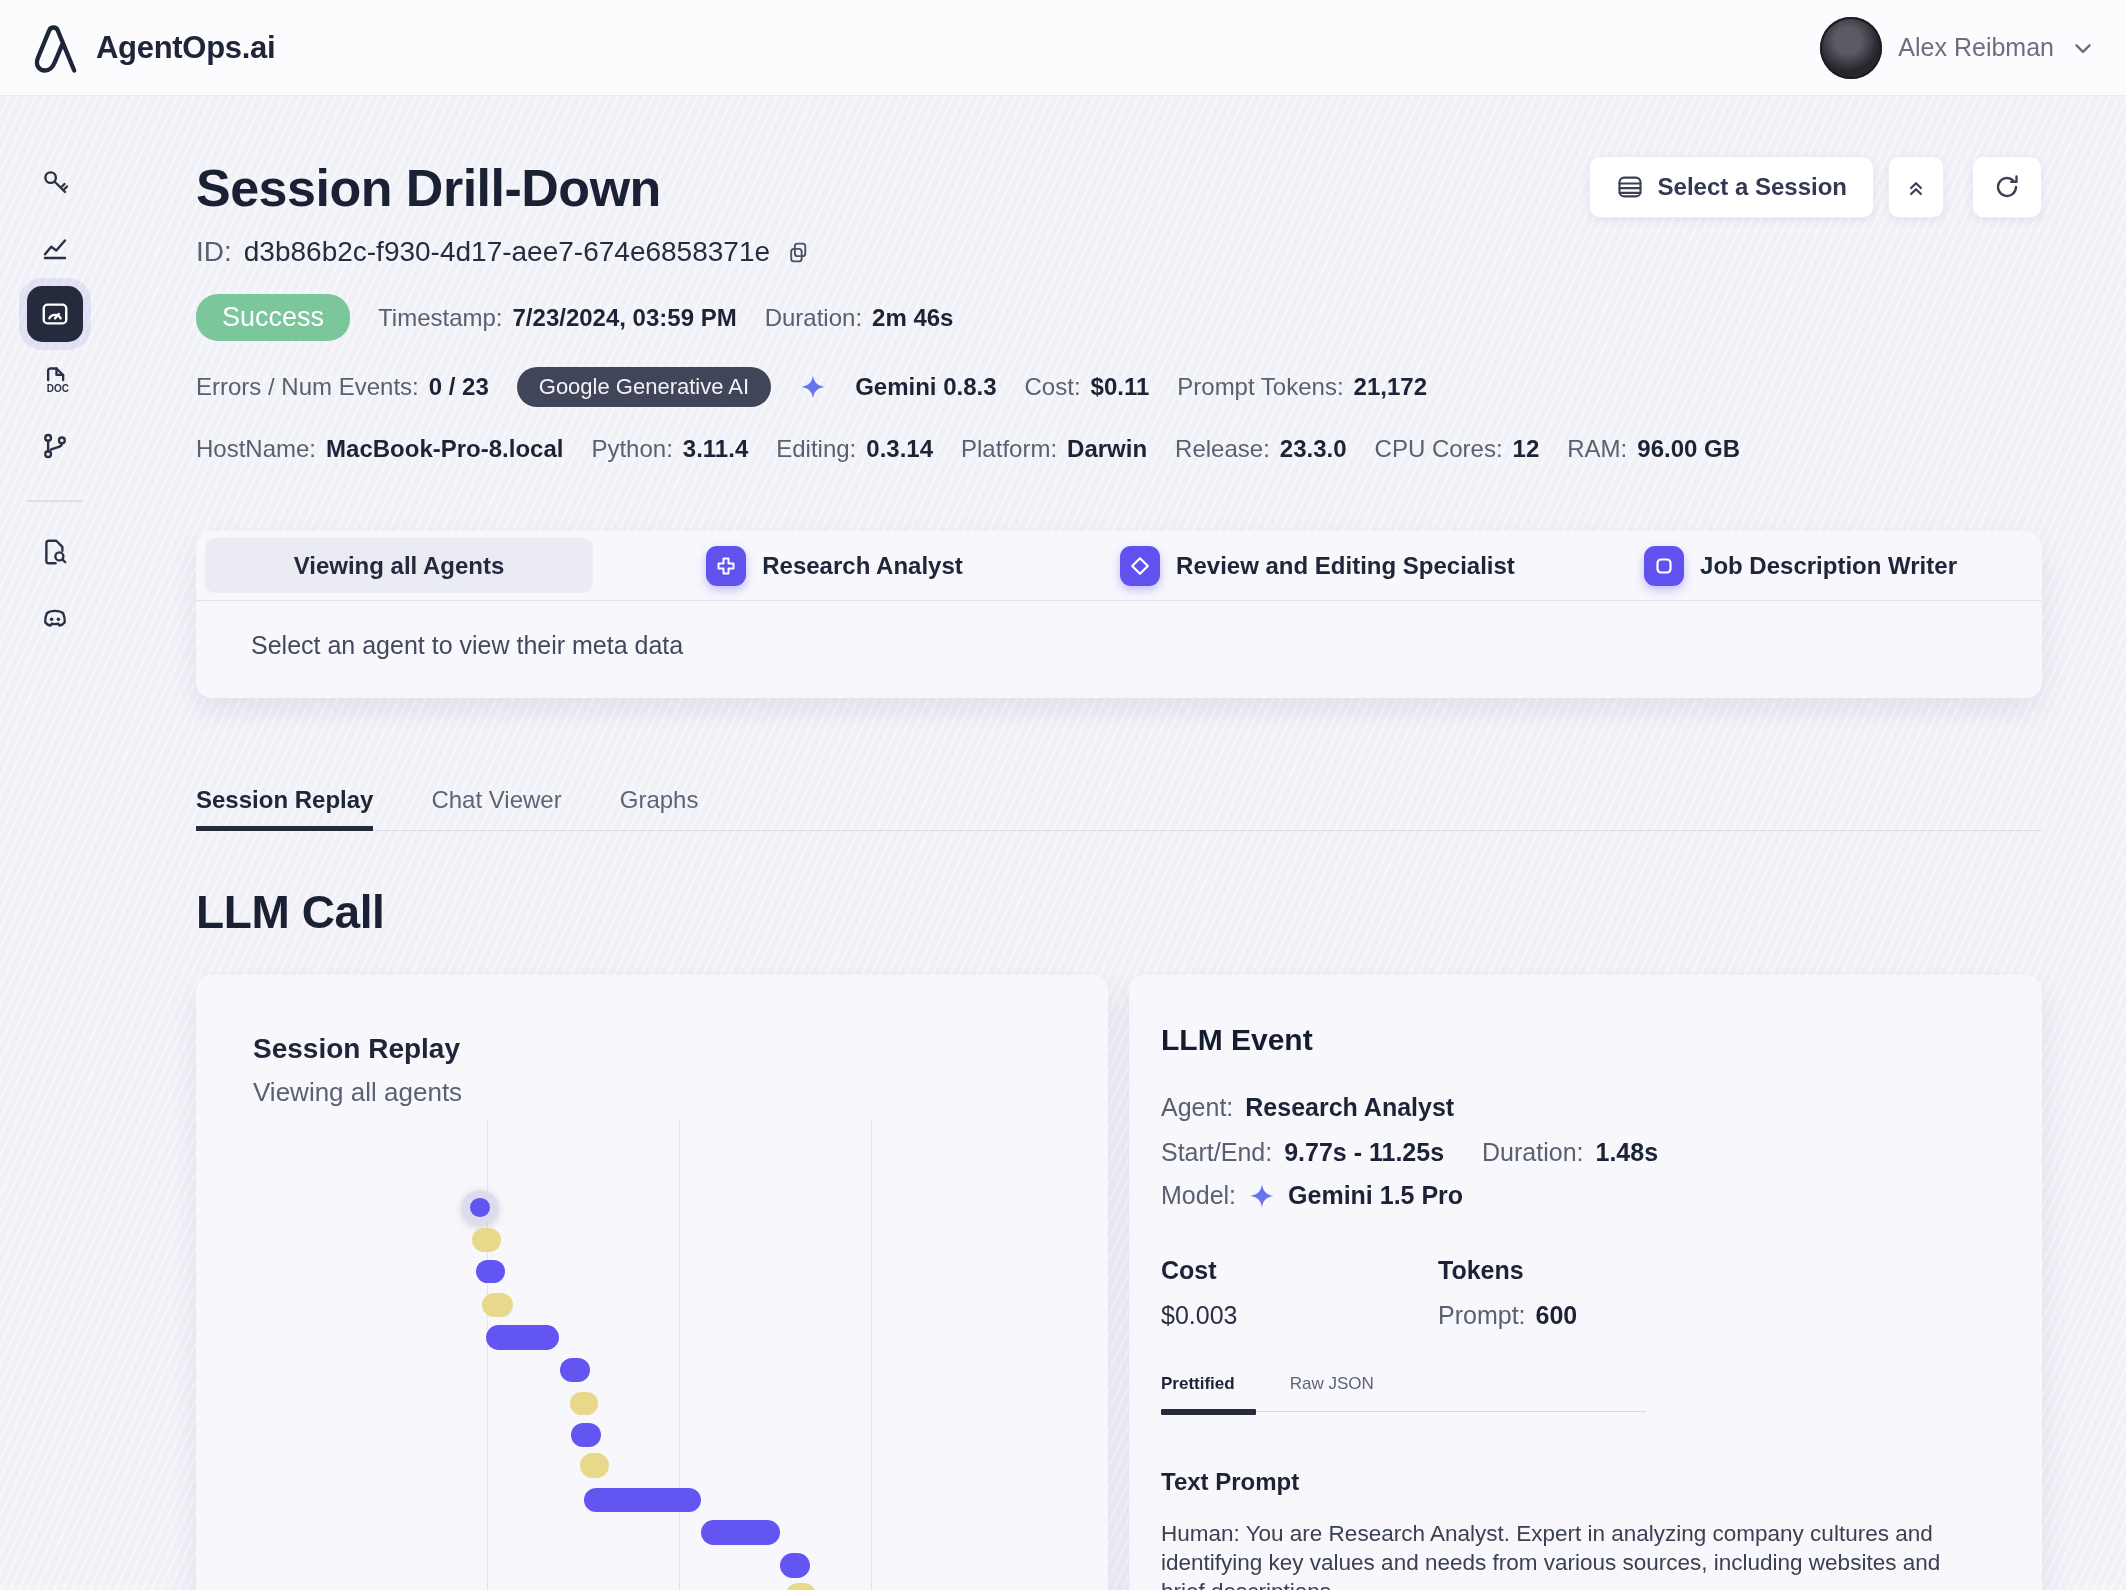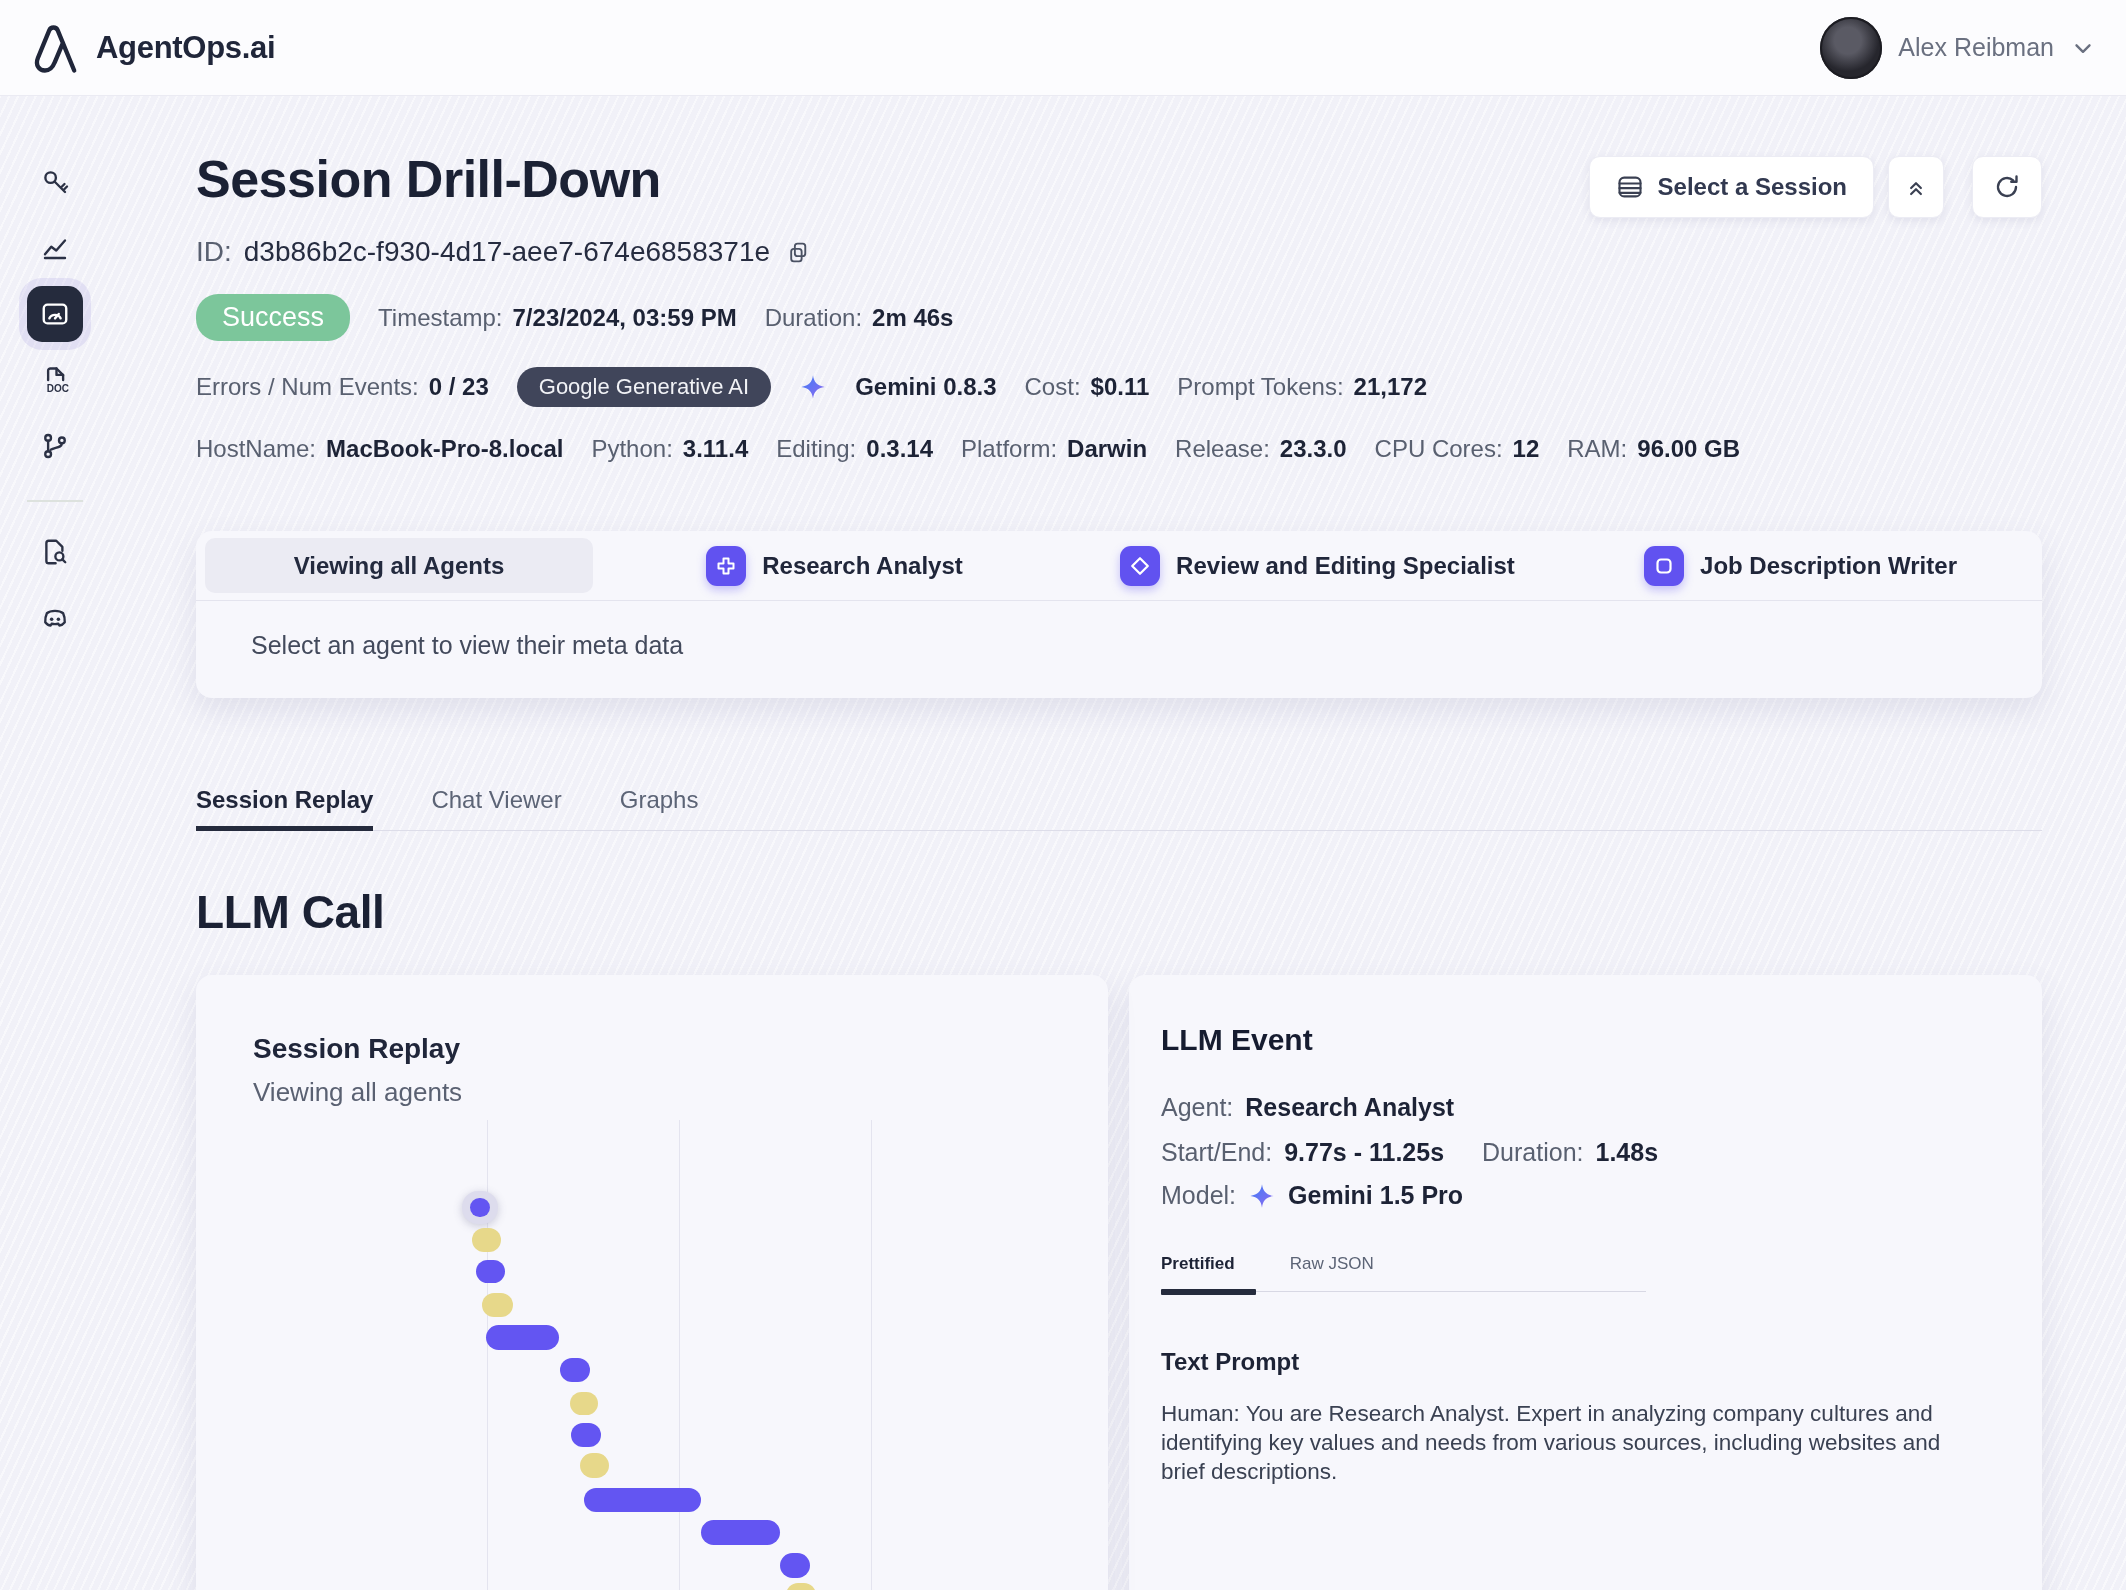--- a/index.html
+++ b/index.html
@@ -26,21 +26,21 @@
 
   
   .layout { display:flex; height:1494px; }
   .sidebar { width:110px; padding-top:58px; display:flex; flex-direction:column; align-items:center; flex:0 0 110px; }
   .side-item { width:56px; height:56px; border-radius:15px; display:grid; place-items:center; margin-bottom:10px; color:#2b3145; cursor:pointer; }
   .side-item.active { background:#252b3d; color:#fff; box-shadow:0 0 0 8px rgba(140,130,220,.16); }
   .side-div { width:56px; height:2px; background:#dde2de; margin:16px 0 22px; }
   .main { flex:1; padding:44px 84px 0 86px; }
 
   
-  .title-row { display:flex; align-items:center; }
+  .title-row { display:flex; align-items:flex-end; }
   h1.title { font-size:52px; line-height:60px; font-weight:700; color:#1b2134; margin:0; letter-spacing:-.5px; }
   .toolbar { margin-left:auto; display:flex; gap:14px; margin-top:16px; }
   .btn { height:62px; background:#fff; border:1px solid #ececf4; border-radius:11px;
          box-shadow:0 3px 10px rgba(80,80,130,.10); display:flex; align-items:center; justify-content:center;
          font-size:24px; font-weight:600; color:#323950; cursor:pointer; }
   .btn.select { padding:0 26px; gap:14px; }
   .btn.sq { width:56px; }
   .btn.sq2 { width:70px; margin-left:14px; }
 
   .id-row { margin-top:18px; display:flex; align-items:center; gap:12px; font-size:28px; }
@@ -414,20 +414,35 @@
                     <stop offset="0" stop-color="#3e7df6"></stop>
                     <stop offset="1" stop-color="#9168f0"></stop>
                   </linearGradient>
                 </defs>
               <path d="M12 2 C12.8 8 15.5 11 22 12 C15.5 13 12.8 16 12 22 C11.2 16 8.5 13 2 12 C8.5 11 11.2 8 12 2 Z" fill="url(#gg2)"></path>
             </svg>
           </span>
           <span class="val">Gemini 1.5 Pro</span>
         </div>
 
+        <div class="ev-cols">
+          <div class="ev-col1">
+            <div class="ev-col-h">Cost</div>
+            <div class="ev-col-v">
+                <span>$0.003</span>
+              </div>
+          </div>
+          <div>
+            <div class="ev-col-h">Tokens</div>
+            <div class="ev-col-v">
+              <span class="lbl">Prompt:</span>
+              <span class="val">600</span>
+            </div>
+          </div>
+        </div>
 
         <div class="ev-tabwrap">
           <div class="ev-tabs">
             <span class="ev-tab active">Prettified</span>
             <span class="ev-tab">Raw JSON</span>
           </div>
           <div class="ev-rule"></div>
           <div class="ev-active-underline"></div>
         </div>
 

